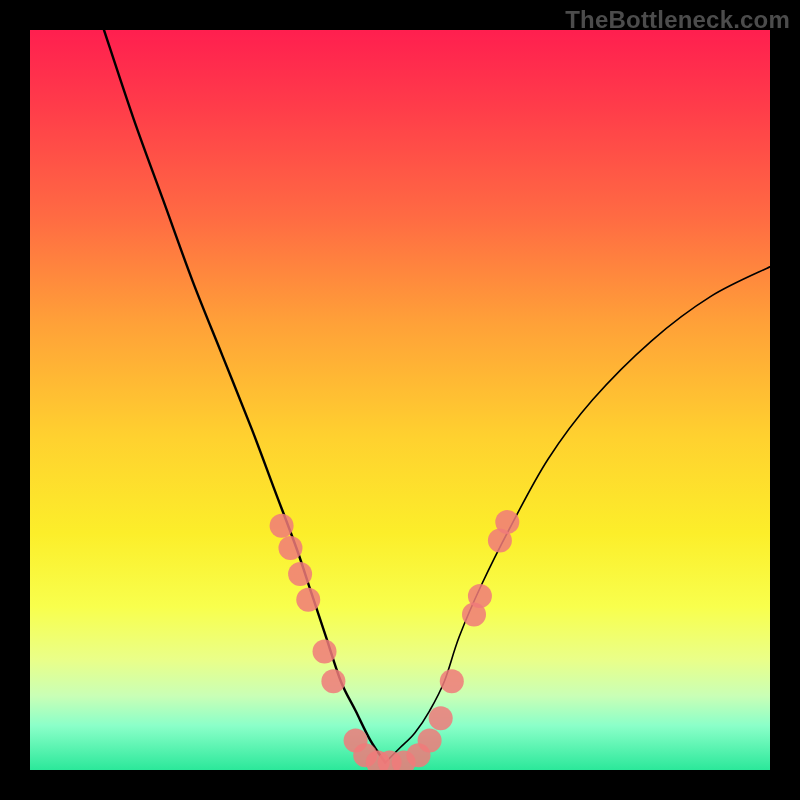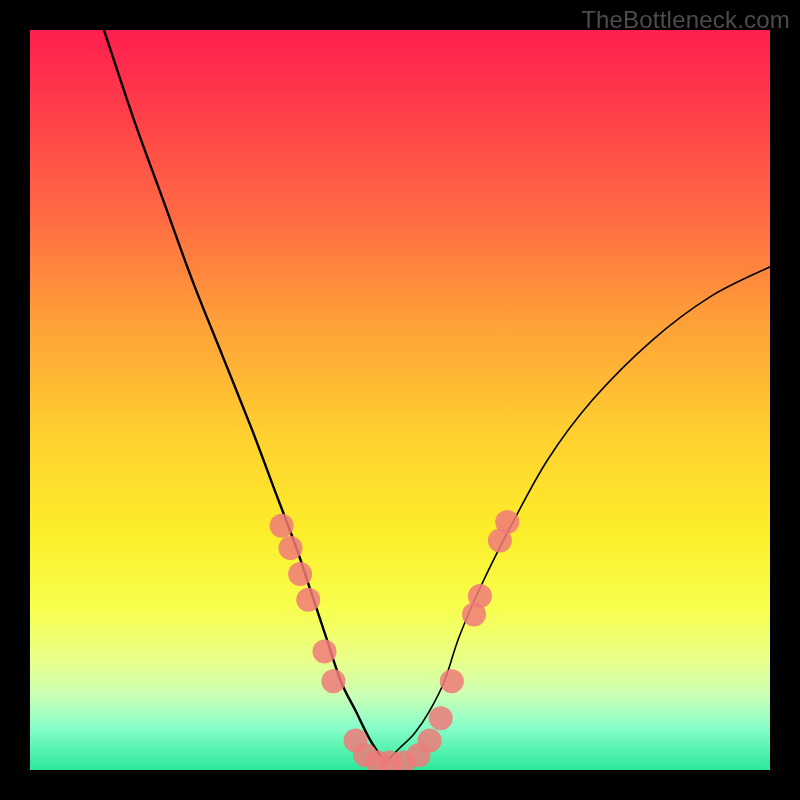--- a/index.html
+++ b/index.html
@@ -37,21 +37,21 @@
       #c9ffb6 90%,
       #8bffc9 94%,
       #2be89a 100%);
   }
   .watermark {
     position: absolute;
     top: 6px;
     right: 10px;
     color: #4c4c4c;
     font-size: 24px;
-    font-weight: 400;
+    font-weight: 700;
     letter-spacing: 0.2px;
     user-select: none;
   }
   svg.curve {
     position: absolute;
     left: 0;
     top: 0;
     width: 740px;
     height: 740px;
   }

